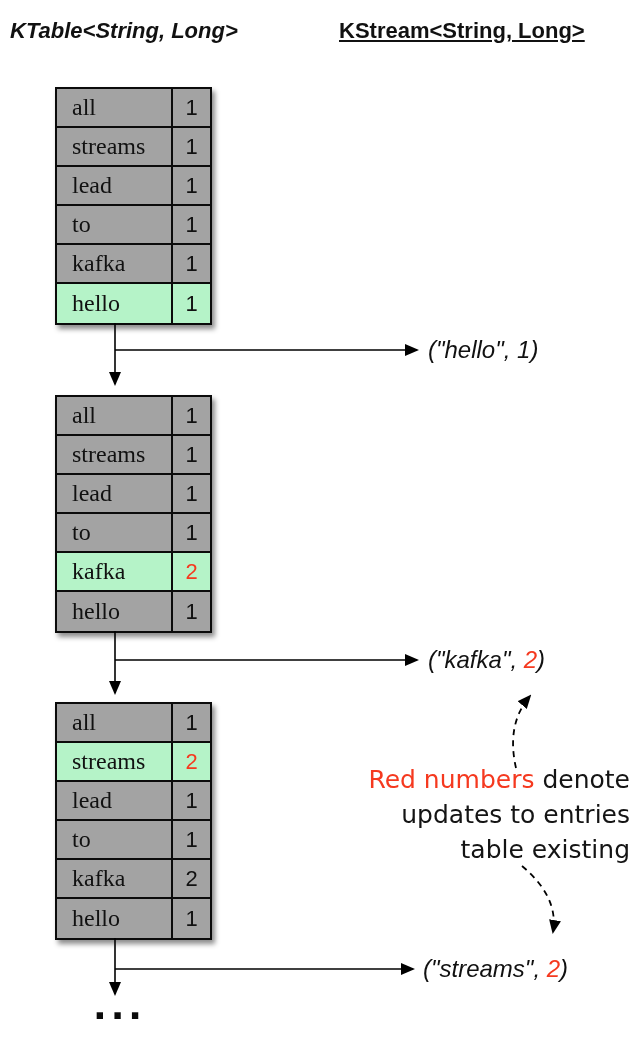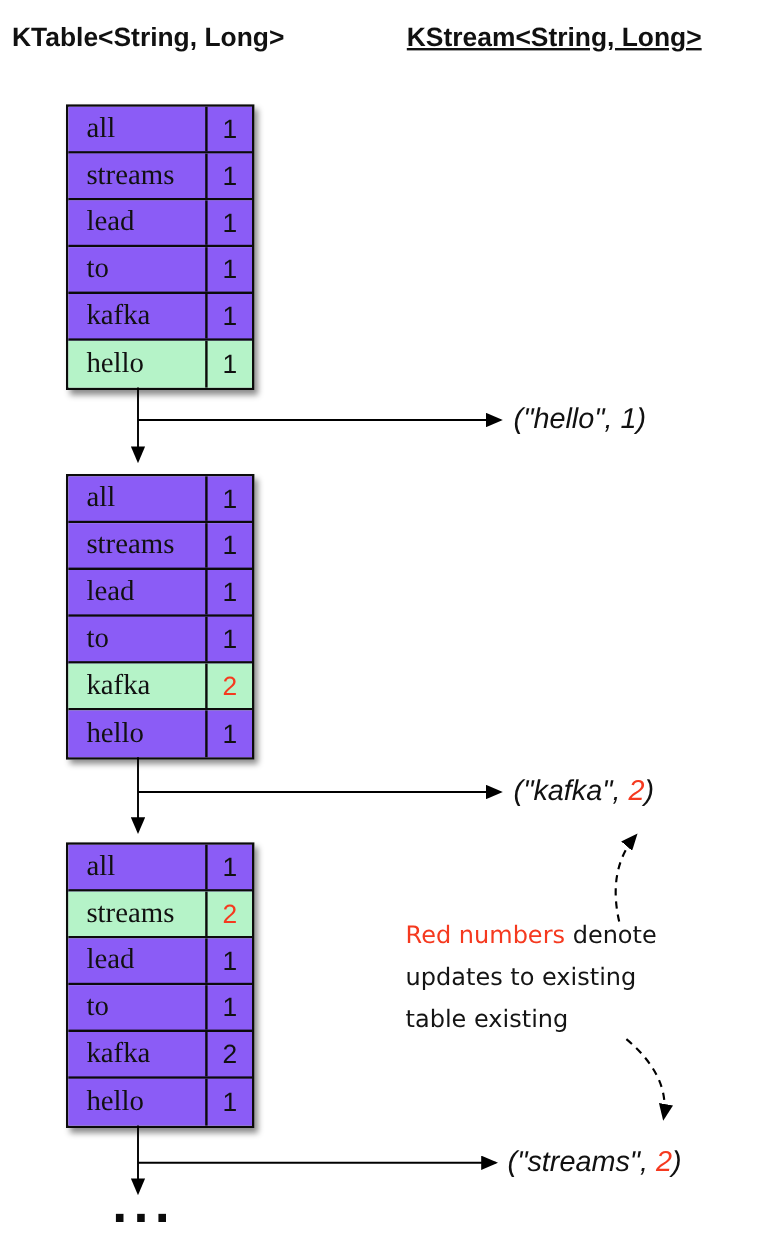--- a/index.html
+++ b/index.html
@@ -1,47 +1,47 @@
 <!DOCTYPE html>
 <html style="--hl: #b5f3c8; --red: #f5391f;"><head>
 <meta charset="utf-8">
 <style>
   html,body{margin:0;padding:0;background:#ffffff;}
   .canvas{position:relative;width:631px;height:1045px;background:#fff;overflow:hidden;
           font-family:"Liberation Sans",sans-serif;color:#111;}
 
   .hdr{position:absolute;top:18px;font-size:22px;font-weight:bold;letter-spacing:0;
        font-family:"Liberation Sans",sans-serif;white-space:nowrap;}
-  .hdr.left{left:10px;}
+  .hdr.left{left:10px;font-style:italic;}
   .hdr.right{left:339px;text-decoration:underline;}
 
   .ktable{position:absolute;left:55px;width:157px;border:2px solid #0b0b0b;background:#fff;
           box-shadow:3px 4px 5px rgba(0,0,0,0.45);box-sizing:border-box;}
   .t1{top:87px;} .t2{top:395px;} .t3{top:702px;}
-  .trow{display:flex;height:39px;border-bottom:2px solid #0b0b0b;box-sizing:border-box;background:#8b5cf6;}
+  .trow{display:flex;height:39px;border-bottom:2px solid #0b0b0b;box-sizing:border-box;background:#a3a3a3;}
   .trow:last-child{border-bottom:none;}
   .trow.hl{background:var(--hl,#b5f3c8);}
   .trow.hl .tkey, .trow.hl .tval{background:transparent;}
   .tkey{width:116px;box-sizing:border-box;border-right:2px solid #0b0b0b;
         font-family:"Liberation Serif",serif;font-size:24px;
         display:flex;align-items:center;padding-left:15px;}
   .tval{flex:1;display:flex;align-items:center;justify-content:center;
         font-family:"Liberation Sans",sans-serif;font-size:22px;}
   .red{color:var(--red,#f5391f);}
 
   .svg-overlay{position:absolute;left:0;top:0;pointer-events:none;}
 
   .out{position:absolute;font-size:24px;font-style:italic;white-space:nowrap;
        font-family:"Liberation Sans",sans-serif;}
   .out1{left:428px;top:336px;}
   .out2{left:428px;top:646px;}
   .out3{left:423px;top:955px;}
 
-  .note{position:absolute;left:338px;top:762px;width:292px;text-align:left;
-        font-family:"DejaVu Sans",sans-serif;font-size:20px;line-height:35px;color:#141414;}
+  .note{position:absolute;left:338px;top:762px;width:292px;text-align:right;
+        font-family:"DejaVu Sans",sans-serif;font-size:25px;line-height:35px;color:#141414;}
 
   .dots{position:absolute;left:93px;top:986px;font-family:"DejaVu Sans",sans-serif;
         font-weight:bold;font-size:36px;letter-spacing:4px;color:#0b0b0b;}
 </style>
 </head>
 <body>
 
 <div class="canvas">
 
   <div class="hdr left">KTable&lt;String, Long&gt;</div>
@@ -153,19 +153,19 @@
   </div>
   <div class="out out2">
     <span>("kafka", </span><span class="red">2</span><span>)</span>
   </div>
   <div class="out out3">
     <span>("streams", </span><span class="red">2</span><span>)</span>
   </div>
 
   <div class="note">
     <div><span class="red">Red numbers</span><span> denote</span></div>
-    <div>updates to existing</div>
+    <div>updates to entries</div>
     <div>table existing</div>
   </div>
 
   <div class="dots">...</div>
 
 </div>
 
 </body></html>

